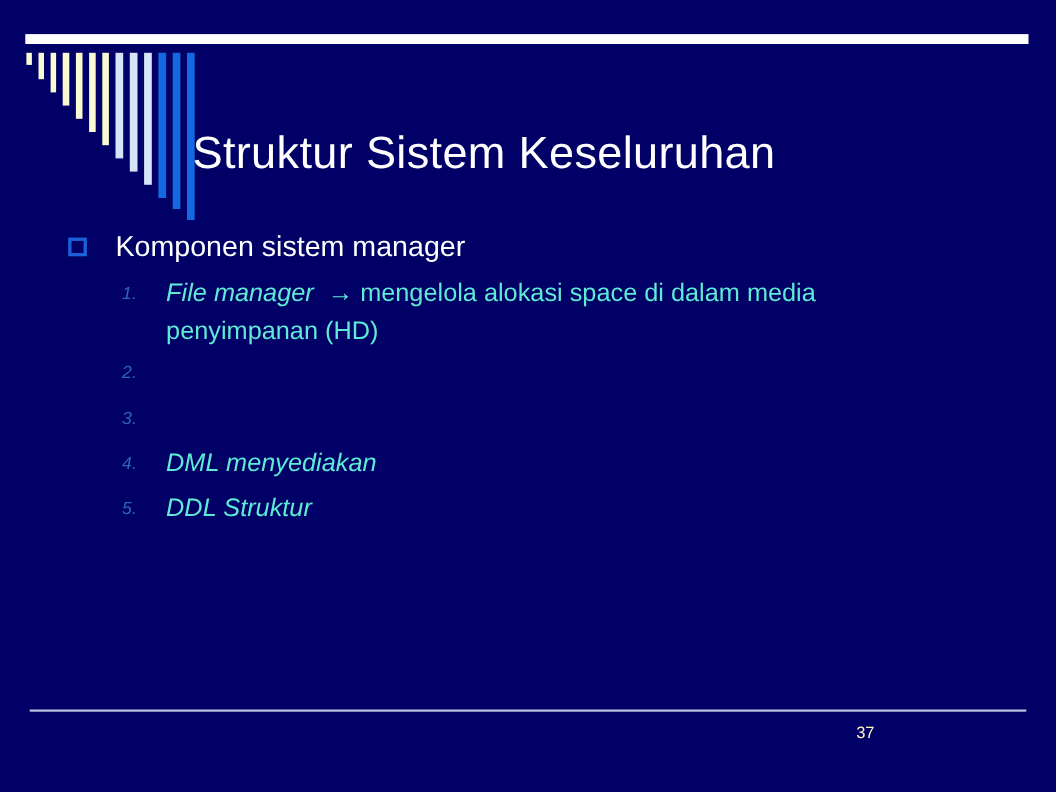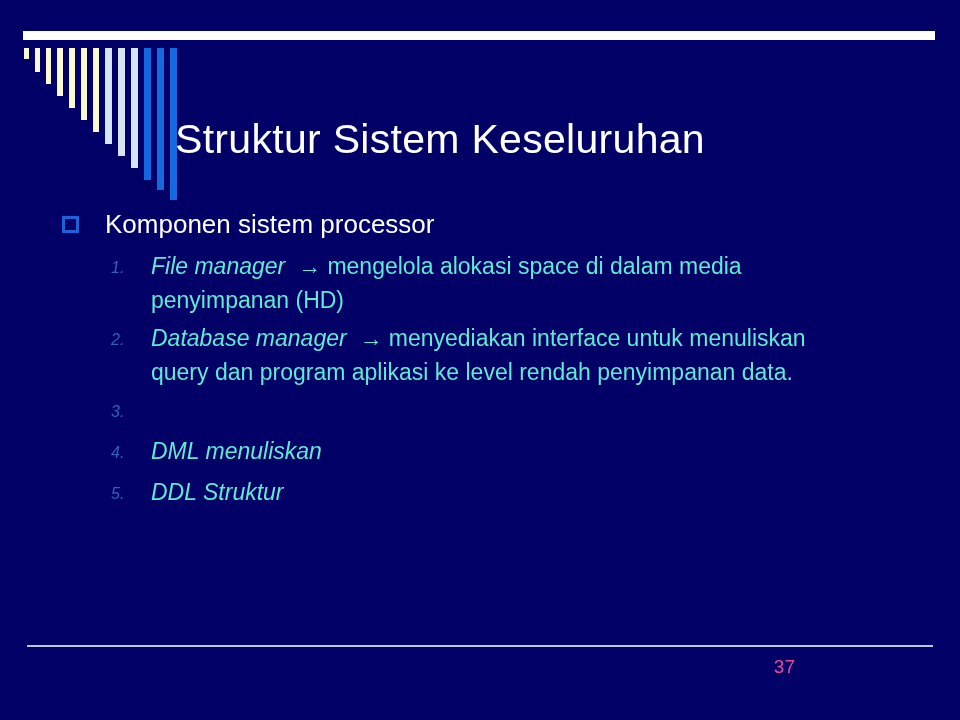--- a/index.html
+++ b/index.html
@@ -131,22 +131,22 @@
     left: 27px;
     top: 645px;
     width: 906px;
     height: 2px;
     background: #b9c4de;
   }
   .page-number {
     position: absolute;
     right: 27px;
     top: 655px;
-    color: #ec4899;
-    font-size: 19px;
+    color: #fef9c3;
+    font-size: 15px;
     line-height: 24px;
     text-align: center;
   }
 </style>
 </head>
 <body>
 
 <div class="slide">
 
   <div class="top-rule"></div>
@@ -166,38 +166,37 @@
       <div class="bar" style="left: 133px; width: 7px; height: 142px; background: rgb(21, 105, 224);"></div>
       <div class="bar" style="left: 146px; width: 7px; height: 152px; background: rgb(21, 105, 224);"></div>
     </div>
 
   <h1 class="slide-title">Struktur Sistem Keseluruhan</h1>
 
   <div class="body-area">
 
     <div class="lvl1">
       <span class="lvl1-bullet"></span>
-      <span class="lvl1-text">Komponen sistem processor</span>
+      <span class="lvl1-text">Komponen sistem manager</span>
     </div>
 
     <ol class="numbered">
         <li class="num-item">
           <span class="num-marker">1.</span>
           <span class="num-text"><span class="em">File manager</span><span class="arrow">&nbsp;&nbsp;→ </span><span>mengelola alokasi space di dalam media penyimpanan (HD)</span></span>
         </li>
         <li class="num-item">
           <span class="num-marker">2.</span>
-          <span class="num-text"><span class="em">Database manager</span><span class="arrow">&nbsp;&nbsp;→ </span><span>menyediakan interface untuk menuliskan query dan program aplikasi ke level rendah penyimpanan data.</span></span>
         </li>
         <li class="num-item">
           <span class="num-marker">3.</span>
         </li>
         <li class="num-item">
           <span class="num-marker">4.</span>
-          <span class="num-text"><span class="em">DML menuliskan</span></span>
+          <span class="num-text"><span class="em">DML menyediakan</span></span>
         </li>
         <li class="num-item">
           <span class="num-marker">5.</span>
           <span class="num-text"><span class="em">DDL Struktur</span></span>
         </li>
       </ol>
 
   </div>
 
   <div class="footer-rule"></div>

